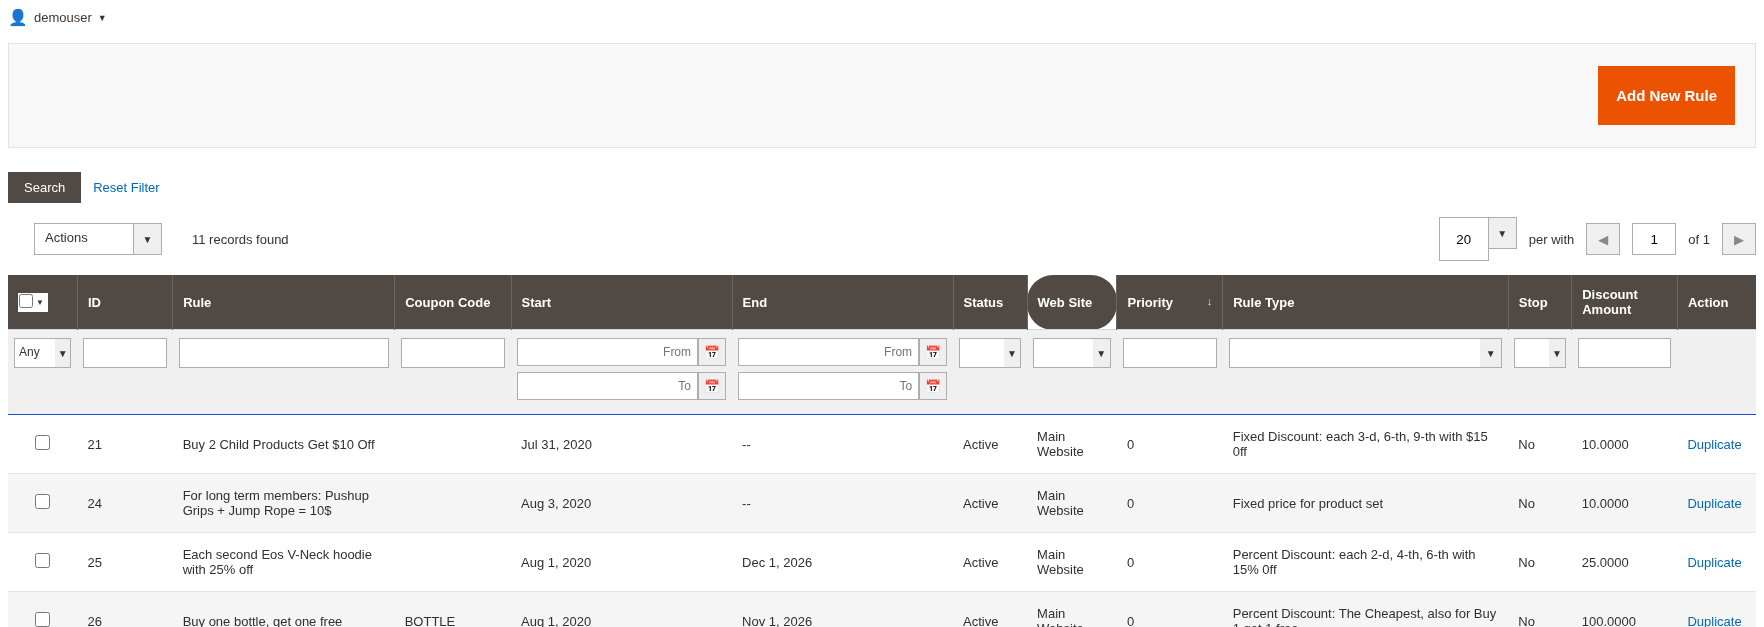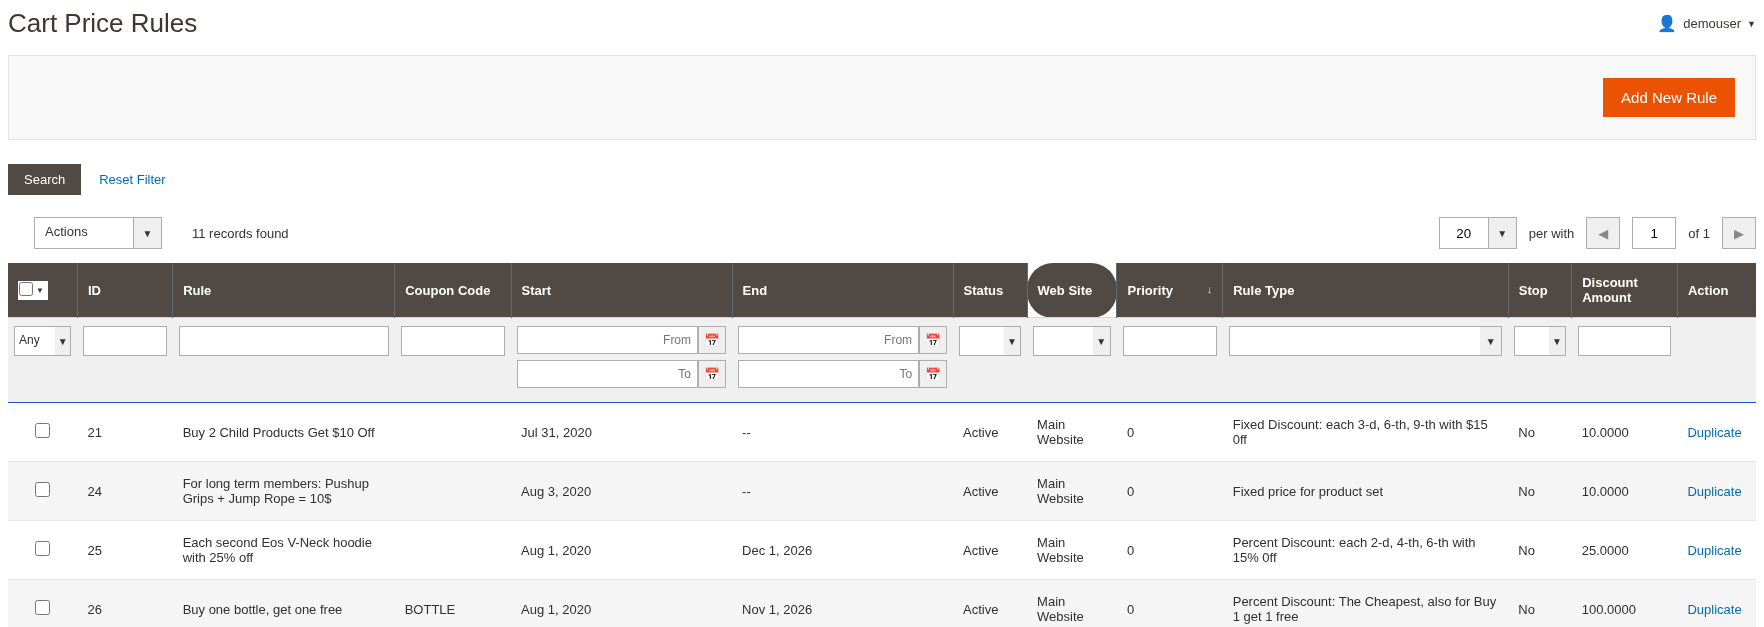--- a/index.html
+++ b/index.html
@@ -4,32 +4,32 @@
 <style>
 * { box-sizing: border-box; margin: 0; padding: 0; }
 body { font-family: 'Helvetica Neue', Arial, sans-serif; font-size: 13px; color: #333; background: #fff; }
 .container { padding: 0 8px; }
 .page-header { display: flex; justify-content: space-between; align-items: center; padding: 8px 0 16px 0; }
 .page-title { font-size: 26px; font-weight: 400; color: #41362f; }
 .user-menu { display: flex; align-items: center; gap: 6px; cursor: pointer; font-size: 13px; color: #41362f; }
 .user-icon { font-size: 16px; }
 .caret-down { font-size: 9px; }
 .toolbar-top { background: #f8f8f8; border: 1px solid #e3e3e3; padding: 22px 20px; display: flex; justify-content: flex-end; margin-bottom: 24px; }
-.btn-primary { background: #eb5202; color: #fff; border: none; padding: 11px 18px; font-size: 15px; font-weight: 400; cursor: pointer; }
-.filter-bar { display: flex; align-items: center; gap: 18px; margin-bottom: 22px; }
+.btn-primary { background: #eb5202; color: #fff; border: none; padding: 21px 18px; font-size: 15px; font-weight: 700; cursor: pointer; }
+.filter-bar { display: flex; align-items: center; gap: 12px; margin-bottom: 14px; }
 .btn-search { background: #514943; color: #fff; border: none; padding: 8px 16px; font-size: 13px; cursor: pointer; }
 .reset-link { color: #006bb4; text-decoration: none; font-size: 13px; cursor: pointer; }
 .controls-bar { display: flex; justify-content: space-between; align-items: center; margin-bottom: 14px; margin-left: 26px; }
 .controls-left { display: flex; align-items: center; gap: 30px; }
 .select-generic { border: 1px solid #adadad; background: #fff; padding: 6px 10px; font-size: 13px; min-width: 100px; height: 32px; }
 .select-arrow { display:inline-flex; align-items:center; justify-content:center; background: #efefef; border: 1px solid #adadad; border-left:none; width: 28px; height: 32px; cursor:pointer; font-size:10px; }
 .sel-wrap { display:flex; }
 .records-found { color: #333; font-size: 13px; }
 .controls-right { display: flex; align-items: center; gap: 12px; }
-.per-page-input { border:1px solid #adadad; height:32px; width:50px; text-align:center; }
+.per-page-input { border:1px solid #adadad; height:44px; width:50px; text-align:center; }
 .per-page-label { font-size:13px; }
 .pager-btn { border:1px solid #adadad; background:#efefef; width:34px; height:32px; display:inline-flex; align-items:center; justify-content:center; cursor:pointer; color:#888; }
 .page-input { border:1px solid #adadad; height:32px; width:44px; text-align:center; }
 .of-label { font-size:13px; }
 table { width:100%; border-collapse: collapse; }
 thead tr.header-row th { background:#514943; color:#fff; text-align:left; padding:12px 10px; font-weight:600; font-size:13px; border-right:1px solid #666; vertical-align:middle; }
 thead tr.header-row th:last-child { border-right:none; }
 .sort-arrow { font-size:11px; float:right; opacity:0.8; }
 .th-check { width:44px; }
 .th-check .cb-wrap { display:inline-flex; background:#fff; padding:1px; }
@@ -61,21 +61,20 @@
 .col-type { width:270px; }
 .col-stop { width:60px; }
 .col-disc { width:100px; }
 .col-act { width:70px; }
 </style>
 </head>
 <body>
 
 <div class="container">
   <div class="page-header">
-    <h1 class="page-title">Cart Price Rules</h1>
     <div class="user-menu">
       <span class="user-icon">👤</span>
       <span>demouser</span>
       <span class="caret-down">▼</span>
     </div>
   </div>
 
   <div class="toolbar-top">
     <button class="btn-primary">Add New Rule</button>
   </div>

